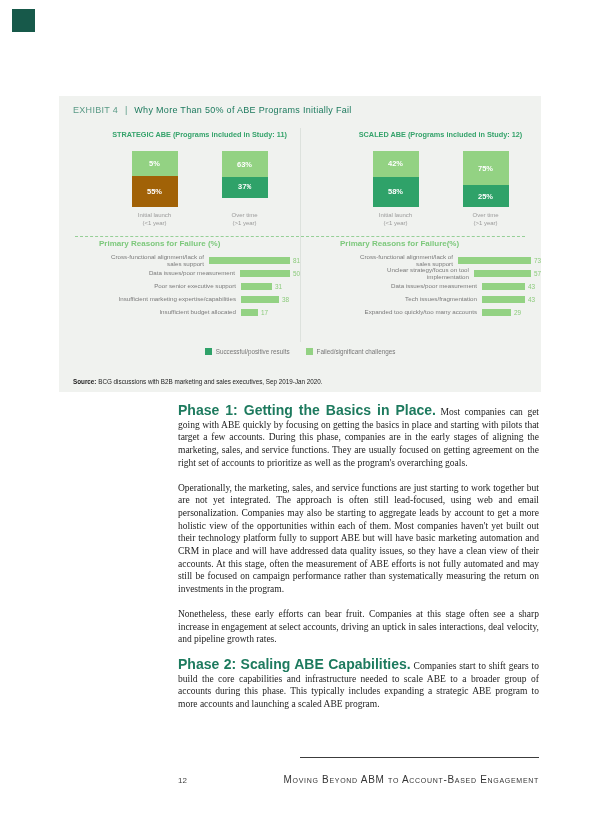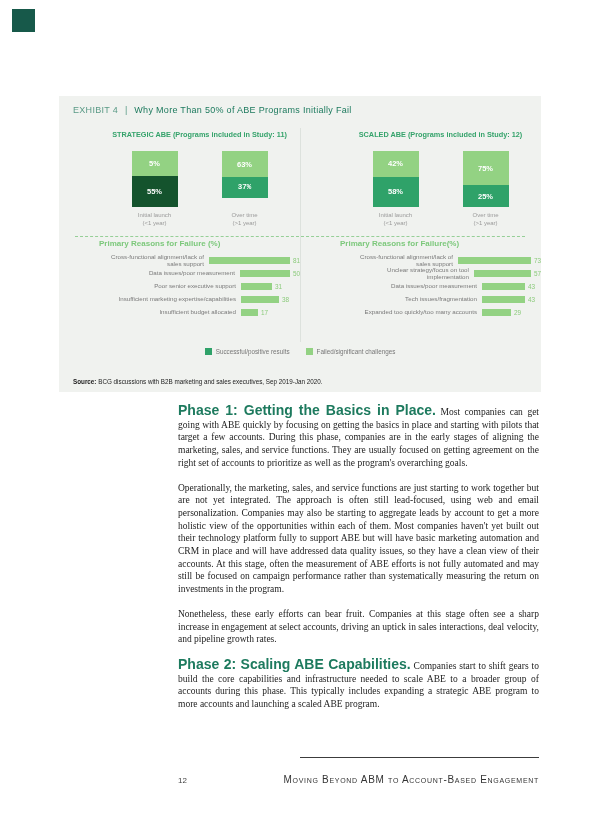--- a/index.html
+++ b/index.html
@@ -68,21 +68,21 @@
 
     <div class="v-divider"></div>
 
     <div class="cols">
       <div class="col">
         <div class="col-heading">STRATEGIC ABE (Programs included in Study: 11)</div>
         <div class="stack-row" id="strat-stacked">
             <div class="stack-group">
               <div class="stack-bar">
                 <div class="seg" style="height: 25.2px; background: rgb(147, 210, 131);">5%</div>
-                <div class="seg" style="height: 30.8px; background: #14532d; text-align: right;">55%</div>
+                <div class="seg" style="height: 30.8px; background: #a16207; text-align: right;">55%</div>
               </div>
               <div class="stack-cat">
                 <div>Initial launch</div>
                 <div>(&lt;1 year)</div>
               </div>
             </div>
             <div class="stack-group">
               <div class="stack-bar">
                 <div class="seg" style="height: 26px; background: rgb(147, 210, 131);">63%</div>
                 <div class="seg" style="height: 20.72px; background: rgb(47, 162, 105); font-family: Liberation Mono, monospace;">37%</div>

